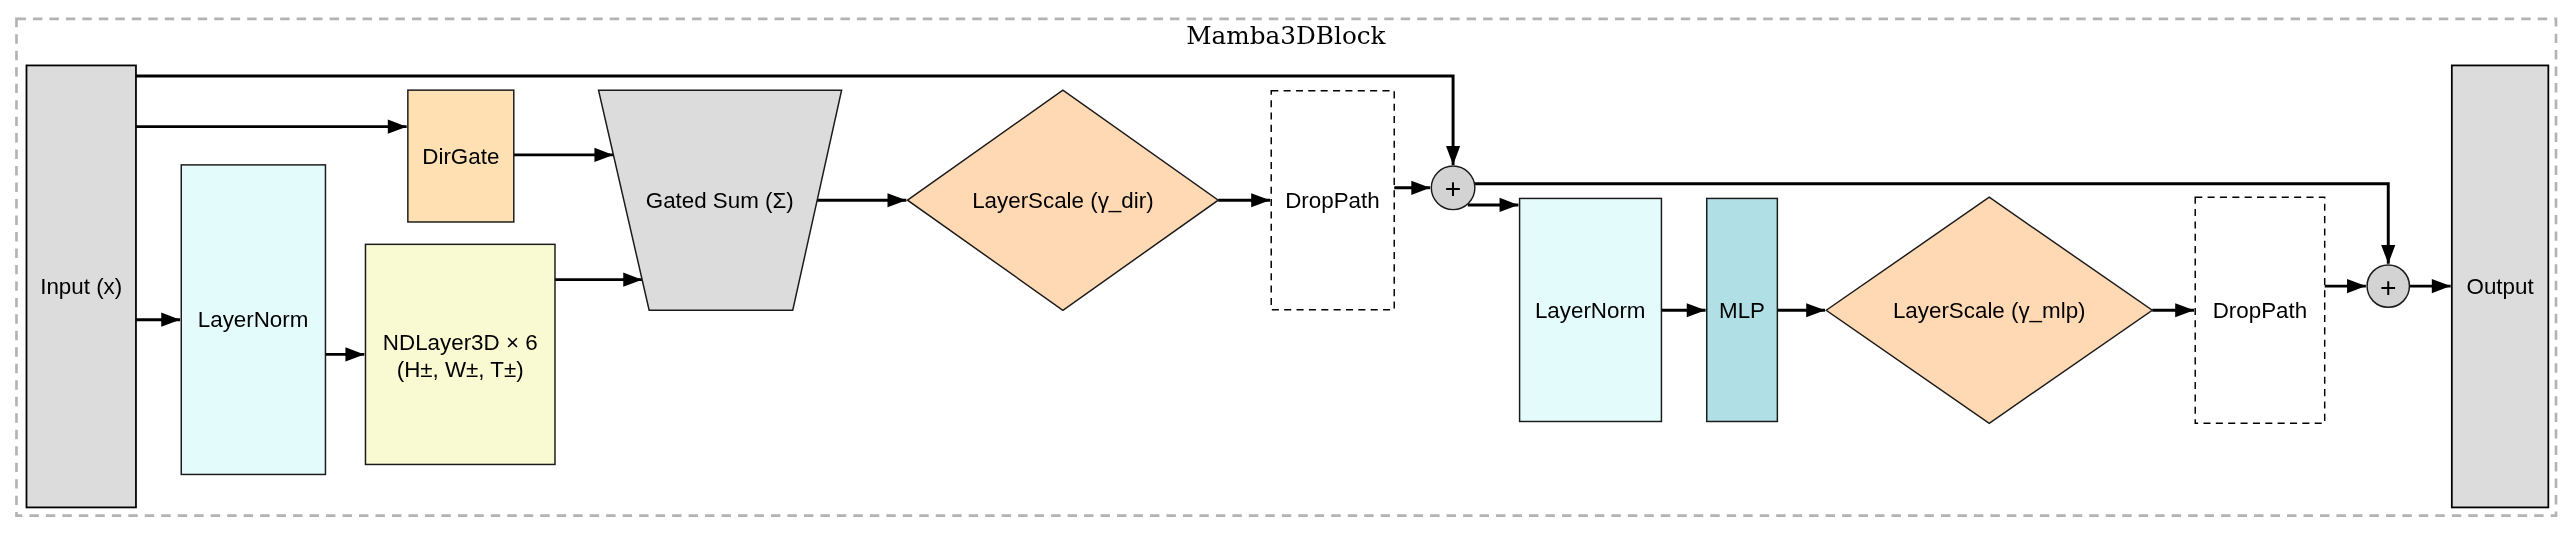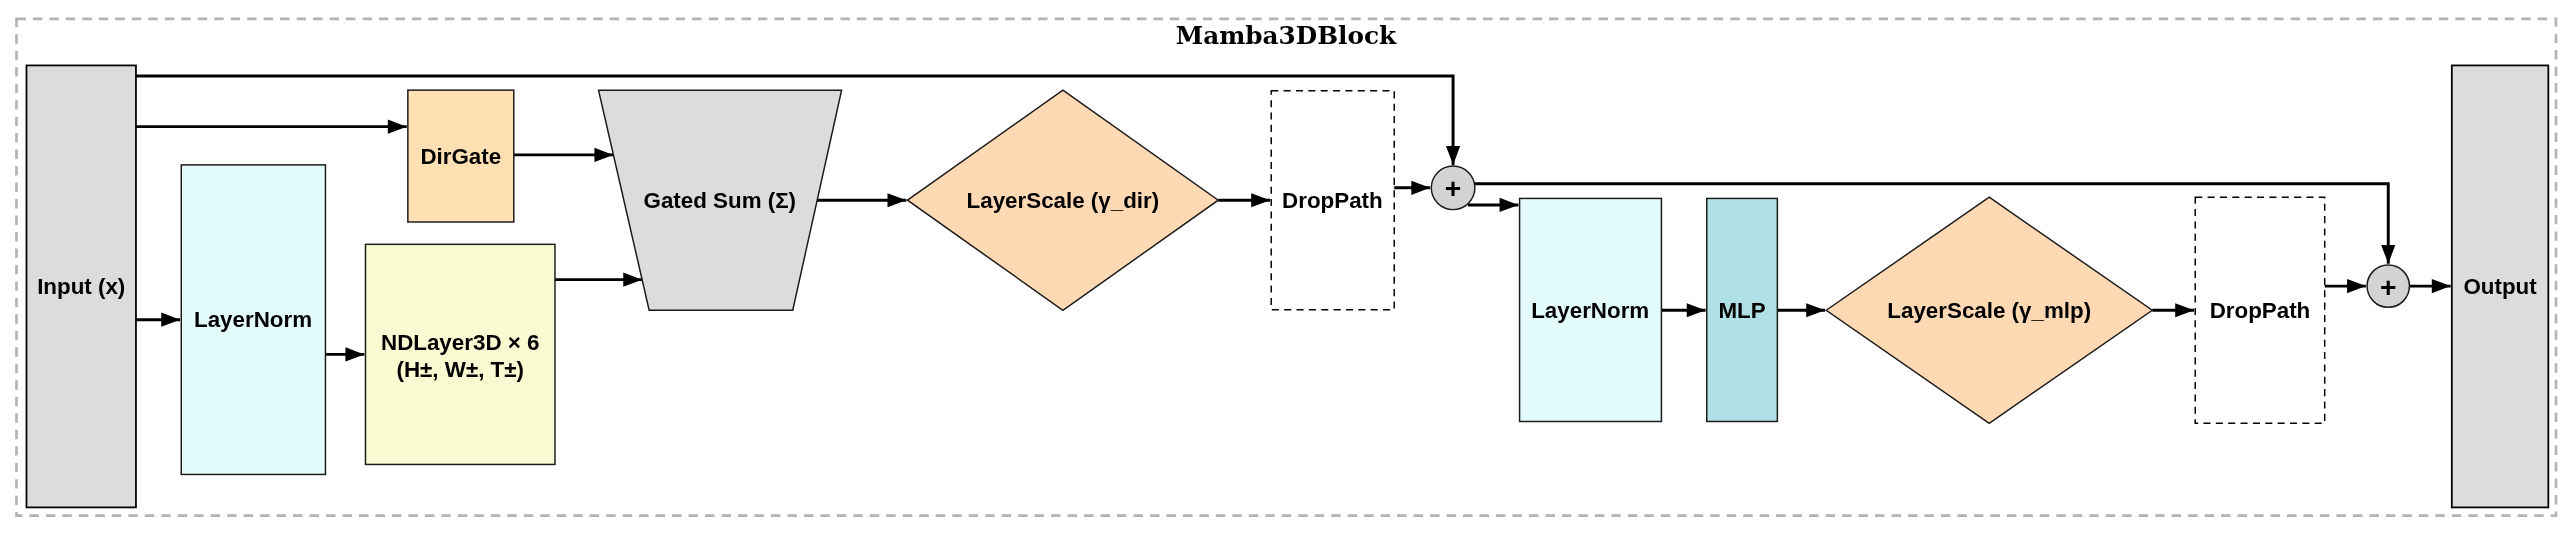--- a/index.html
+++ b/index.html
@@ -1,16 +1,16 @@
 <!DOCTYPE html>
 <html style="font-size:9.4px"><head>
 <meta charset="utf-8">
 <style>
   html,body { margin:0; padding:0; background:#ffffff; }
-  .stage { position:relative; width:2576px; height:544px; background:#ffffff; overflow:hidden;font-weight:bold; }
+  .stage { position:relative; width:2576px; height:544px; background:#ffffff; overflow:hidden; }
   svg { display:block; }
   .nlabel {
     font-family:"Liberation Sans","DejaVu Sans",sans-serif;
     font-size:38px; fill:#000000;
     text-anchor:middle; dominant-baseline:central;
   }
   .plus-label {
     font-family:"Liberation Sans","DejaVu Sans",sans-serif;
     font-size:48px; fill:#000000;
     text-anchor:middle; dominant-baseline:central;

